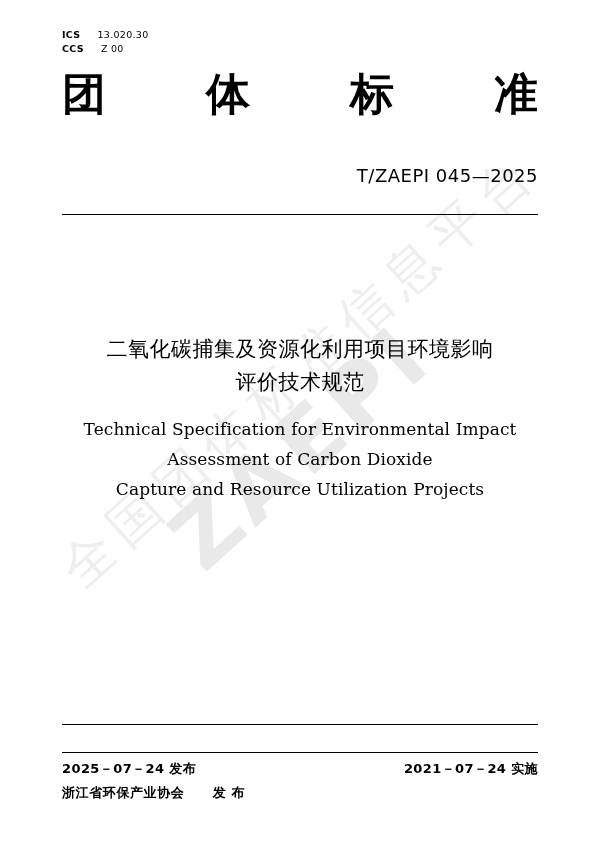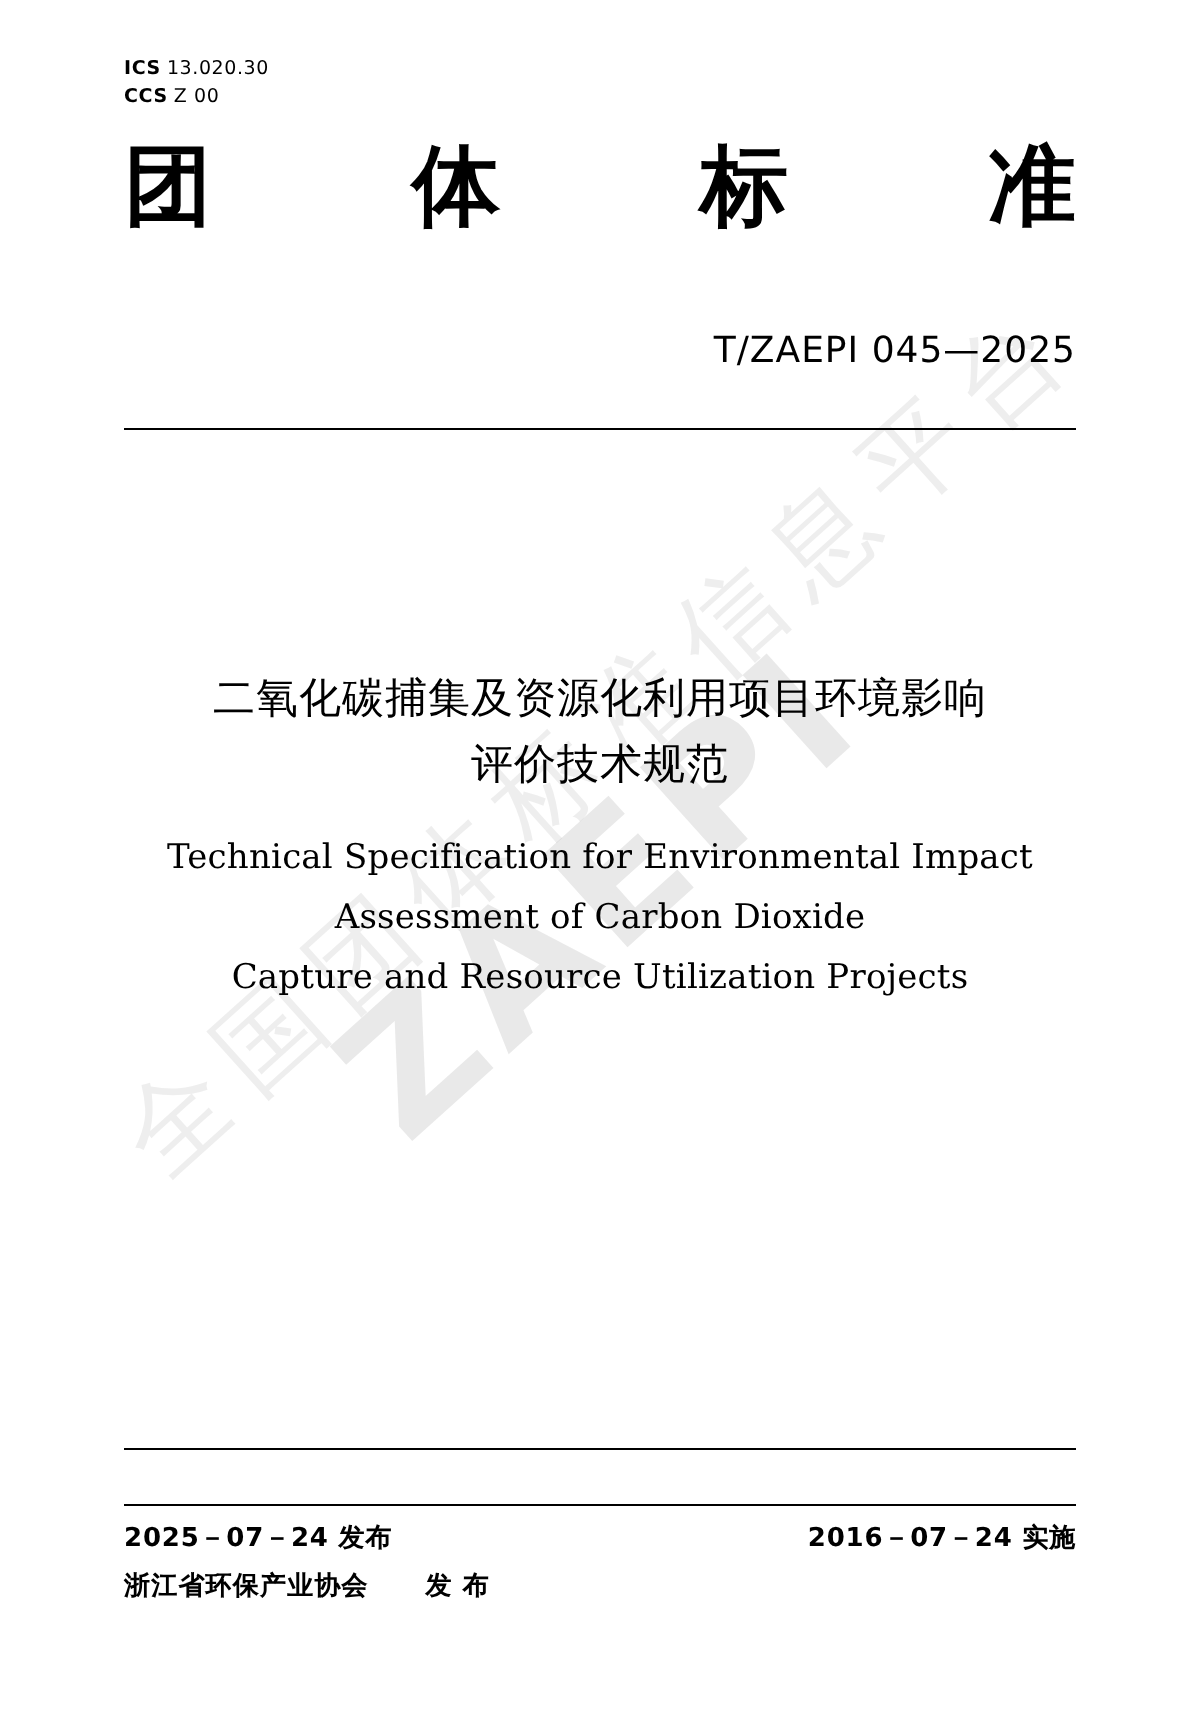--- a/index.html
+++ b/index.html
@@ -59,21 +59,21 @@
     line-height: 1.45;
   }
   .ics-line {
     font-family: "DejaVu Sans", sans-serif;
     font-size: 9.5px;
     letter-spacing: 0.3px;
     white-space: nowrap;
   }
   .ics-line .key {
     font-weight: 700;
-    margin-right: 3px;
+    margin-right: 17px;
   }
 
   
   .big-title {
     position: absolute;
     left: 62px;
     top: 72px;
     width: 476px;
     display: flex;
     justify-content: space-between;
@@ -212,21 +212,21 @@
 
   <div class="en-title">
     <div>Technical Specification for Environmental Impact Assessment of Carbon Dioxide</div>
     <div>Capture and Resource Utilization Projects</div>
   </div>
 
   <div class="rule-mid"></div>
 
   <div class="dates">
     <div>2025－07－24 发布</div>
-    <div>2016－07－24 实施</div>
+    <div>2021－07－24 实施</div>
   </div>
 
   <div class="rule-bottom"></div>
 
   <div class="issuer">
     <span>浙江省环保产业协会</span>
     <span class="gap"></span>
     <span>发 布</span>
   </div>
 

